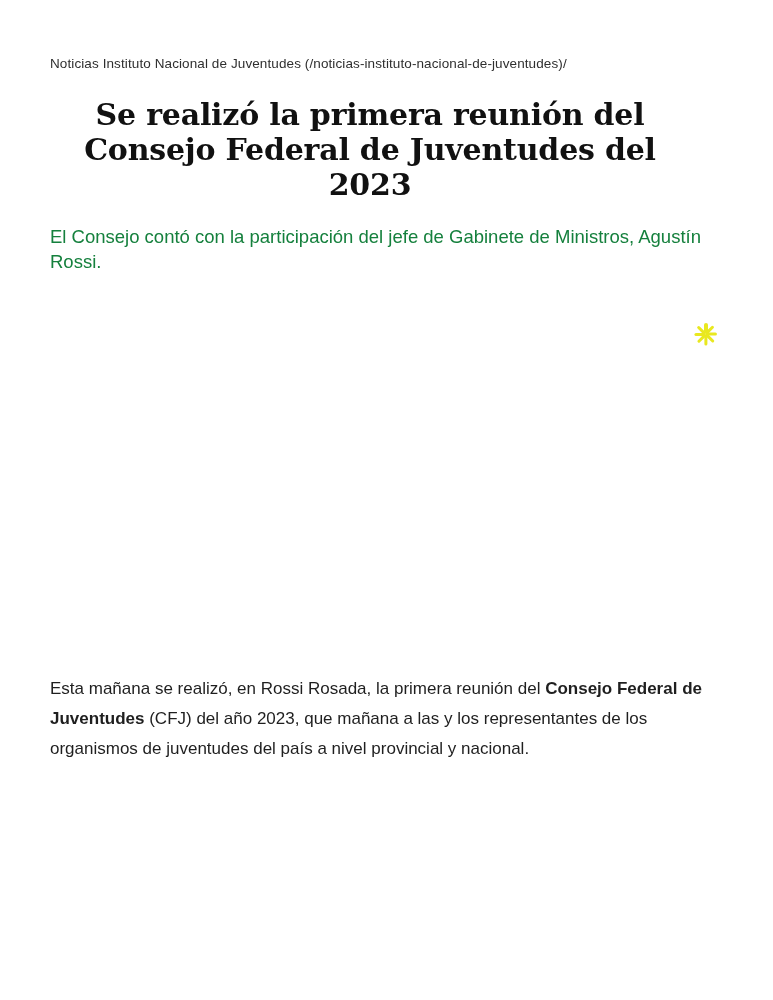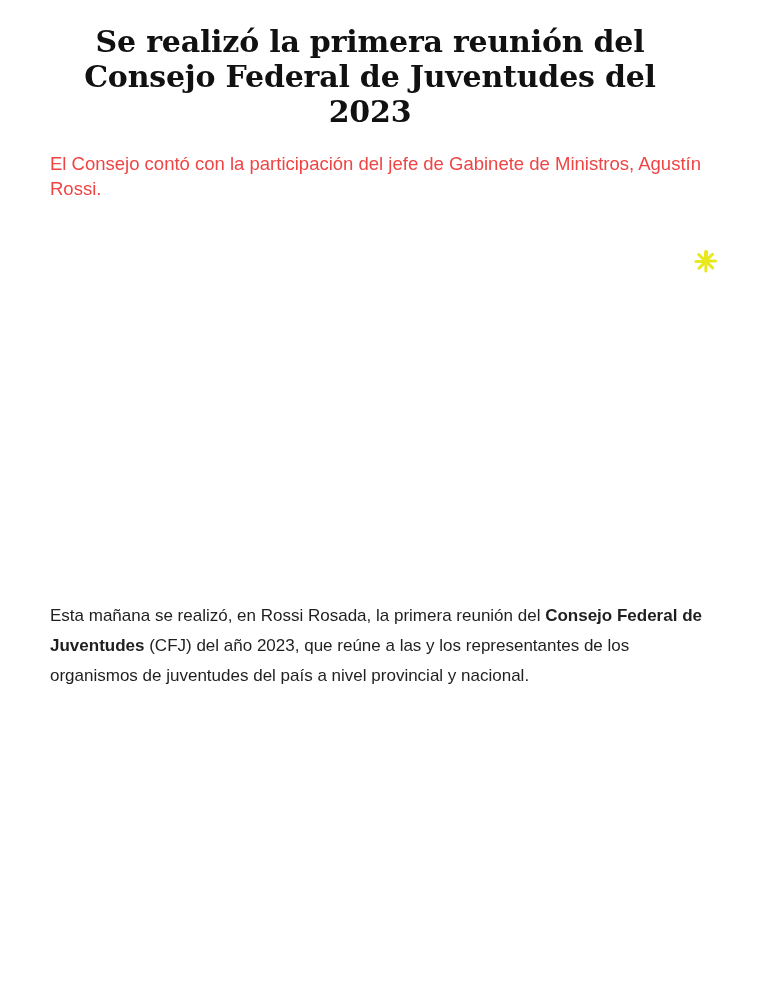--- a/index.html
+++ b/index.html
@@ -43,21 +43,21 @@
     font-weight: 700;
     letter-spacing: -0.2px;
     color: #111111;
     margin: 24px 0 0 0;
     max-width: 640px;
     text-align: center;
   }
   .subtitle {
     font-size: 18.5px;
     line-height: 25px;
-    color: #ef4444;
+    color: #15803d;
     margin: 22px 0 0 0;
     max-width: 660px;
     font-weight: 400;
   }
   .date {
     font-size: 14px;
     line-height: 20px;
     color: #2b2b2b;
     margin: 48px 0 0 0;
   }
@@ -94,36 +94,39 @@
   }
   .body-text b {
     font-weight: 700;
   }
 </style>
 </head>
 <body>
 
 <div class="page">
 
+  <div class="breadcrumb">
+    <a href="#"><span>Noticias Instituto Nacional de Juventudes</span> <span>(/noticias-instituto-nacional-de-juventudes)</span></a><span class="sep">/</span>
+  </div>
 
   <h1 class="title">Se realizó la primera reunión del Consejo Federal de Juventudes del 2023</h1>
 
   <p class="subtitle">El Consejo contó con la participación del jefe de Gabinete de Ministros, Agustín Rossi.</p>
 
 
   <div class="media-area">
     <div class="spinner">
       <span style="transform: rotate(0deg) translateY(-6px);"></span>
       <span style="transform: rotate(45deg) translateY(-6px);"></span>
       <span style="transform: rotate(90deg) translateY(-6px);"></span>
       <span style="transform: rotate(135deg) translateY(-6px);"></span>
       <span style="transform: rotate(180deg) translateY(-6px);"></span>
       <span style="transform: rotate(225deg) translateY(-6px);"></span>
       <span style="transform: rotate(270deg) translateY(-6px);"></span>
       <span style="transform: rotate(315deg) translateY(-6px);"></span>
     </div>
   </div>
 
   <p class="body-text">
-    <span>Esta mañana se realizó, en Rossi Rosada, la primera reunión del </span><b>Consejo Federal de Juventudes</b><span> (CFJ) del año 2023, que reúne a las y los representantes de los organismos de juventudes del país a nivel provincial y nacional.</span>
+    <span>Esta mañana se realizó, en Rossi Rosada, la primera reunión del </span><b>Consejo Federal de Juventudes</b><span> (CFJ) del año 2023, que mañana a las y los representantes de los organismos de juventudes del país a nivel provincial y nacional.</span>
   </p>
 
 </div>
 
 </body></html>

